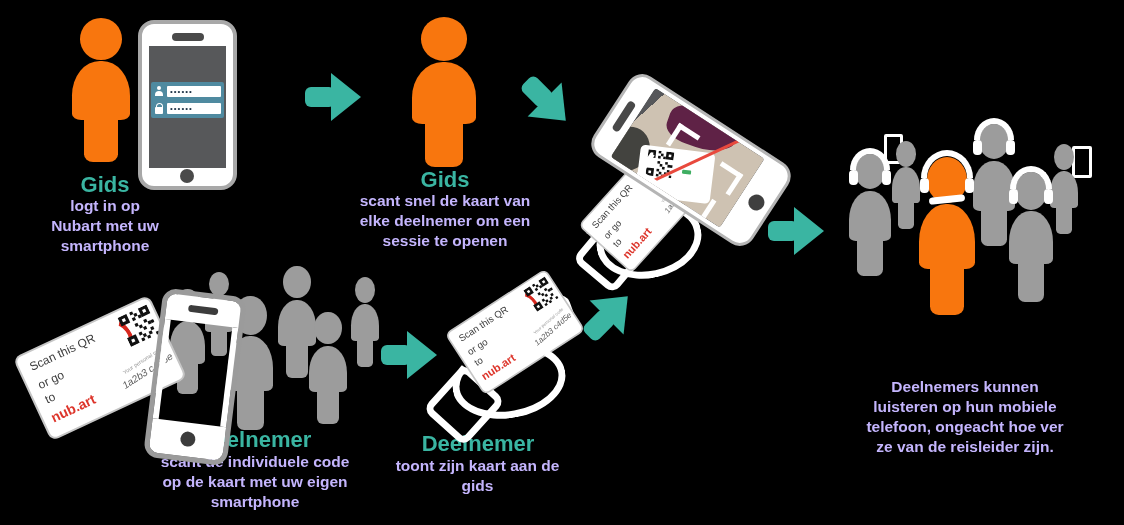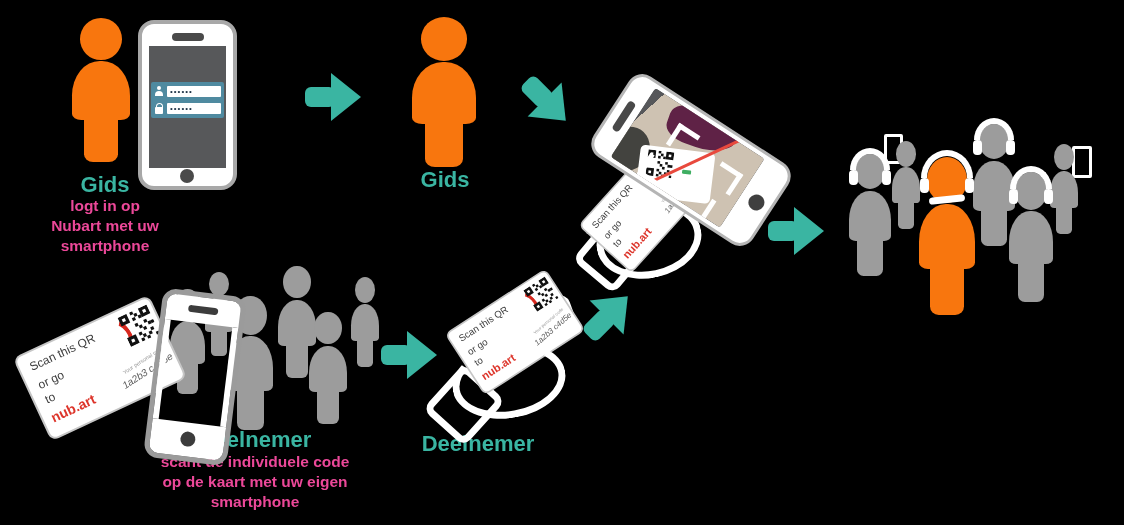--- a/index.html
+++ b/index.html
@@ -25,21 +25,21 @@
 
   
   .arrow{position:absolute;width:60px;height:48px;}
   .a-shaft{position:absolute;left:2px;top:14px;width:30px;height:20px;background:#3ab5a2;border-radius:6px;}
   .a-tip{position:absolute;left:28px;top:0;width:0;height:0;
          border-top:24px solid transparent;border-bottom:24px solid transparent;border-left:30px solid #3ab5a2;}
 
   
   .step-heading{position:absolute;color:#3ab5a2;font-weight:bold;font-size:22px;line-height:27px;
                 text-align:center;white-space:pre-line;}
-  .step-body{position:absolute;color:#ec4899;font-weight:bold;font-size:15.5px;line-height:20px;
+  .step-body{position:absolute;color:#c4b5fd;font-weight:bold;font-size:15.5px;line-height:20px;
              text-align:center;white-space:pre-line;}
 
   
   .phone-a{position:absolute;left:138px;top:20px;width:99px;height:170px;background:#fff;
            border:4px solid #a8a8a8;border-radius:16px;box-sizing:border-box;}
   .pa-slot{position:absolute;left:30px;top:9px;width:32px;height:8px;background:#4a4a4a;border-radius:4px;}
   .pa-screen{position:absolute;left:7px;top:22px;width:77px;height:122px;background:#57585a;}
   .pa-home{position:absolute;left:38px;bottom:3px;width:14px;height:14px;background:#4a4a4a;border-radius:50%;}
   .login-panel{position:absolute;left:2px;top:36px;width:73px;height:36px;background:#4f8aa0;border-radius:2px;
                display:flex;flex-direction:column;justify-content:space-evenly;padding:0 3px;box-sizing:border-box;}
@@ -174,20 +174,23 @@
     <div class="a-tip"></div>
   </div>
 
   <div class="person orange" style="left:412px;top:17px;width:64px;height:150px;">
     <div class="p-head"></div>
     <div class="p-torso"></div>
     <div class="p-legs"></div>
   </div>
 
   <div class="step-heading" style="left:380px;top:166px;width:130px;">Gids</div>
+  <div class="step-body" style="left:330px;top:191px;width:230px;">scant snel de kaart van
+elke deelnemer om een
+sessie te openen</div>
 
   <div class="arrow" style="left:516px;top:77px;transform:rotate(45deg);">
     <div class="a-shaft"></div>
     <div class="a-tip"></div>
   </div>
 
   <div class="cuff z1" style="left:585px;top:224px;width:40px;height:46px;transform:rotate(40deg);"></div>
   <div class="thumbarc z1" style="left:590px;top:198px;width:42px;height:54px;transform:rotate(50deg);"></div>
   <div class="palm z1" style="left:596px;top:202px;width:92px;height:62px;transform:rotate(-12deg);"></div>
 
@@ -268,20 +271,24 @@
   <div class="hp" style="left:1010px;top:166px;width:42px;height:23px;"></div>
 
   <div class="person orange z2" style="left:919px;top:157px;width:56px;height:158px;">
     <div class="p-head"></div>
       <div class="p-torso"></div>
       <div class="p-legs"></div>
   </div>
   <div class="hp z2" style="left:921px;top:150px;width:52px;height:28px;"></div>
   <div class="mic z2" style="left:929px;top:196px;width:36px;height:7px;transform:rotate(-6deg);"></div>
 
+  <div class="step-body" style="left:840px;top:377px;width:250px;">Deelnemers kunnen
+luisteren op hun mobiele
+telefoon, ongeacht hoe ver
+ze van de reisleider zijn.</div>
 
   <div class="nub-card z2" style="left:25px;top:322px;transform:rotate(-25deg);">
     <div class="c-l1">Scan this QR</div>
     <div class="c-paren"></div>
     <svg class="c-qr" viewBox="0 0 10 10">
         <use href="#qrsym"></use>
       </svg>
     <div class="c-l2">or go</div>
     <div class="c-l3">to</div>
     <div class="c-brand">nub.art</div>
@@ -355,19 +362,21 @@
     <div class="c-l3">to</div>
     <div class="c-brand">nub.art</div>
     <div class="c-codelabel">Your personal code</div>
     <div class="c-code">1a2b3 c4d5e</div>
   </div>
 
   <div class="palm z3" style="left:452px;top:344px;width:100px;height:60px;transform:rotate(-10deg);"></div>
   <div class="cuff z1" style="left:436px;top:374px;width:42px;height:48px;transform:rotate(42deg);"></div>
 
   <div class="step-heading" style="left:408px;top:430px;width:140px;">Deelnemer</div>
+  <div class="step-body" style="left:375px;top:456px;width:205px;">toont zijn kaart aan de
+gids</div>
 
   <div class="arrow" style="left:578px;top:292px;transform:rotate(-45deg);">
     <div class="a-shaft"></div>
     <div class="a-tip"></div>
   </div>
 
 </div>
 
 </body></html>

